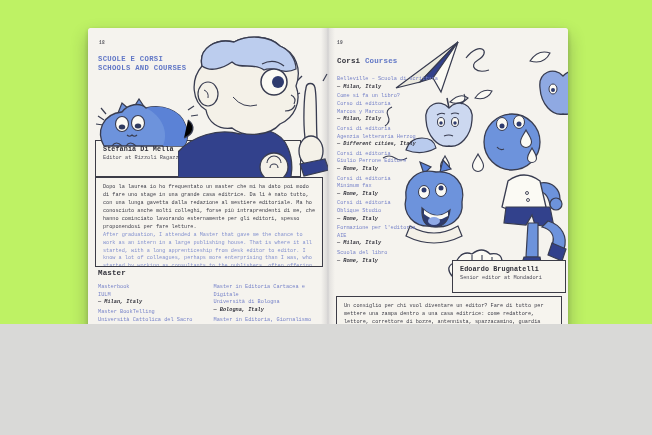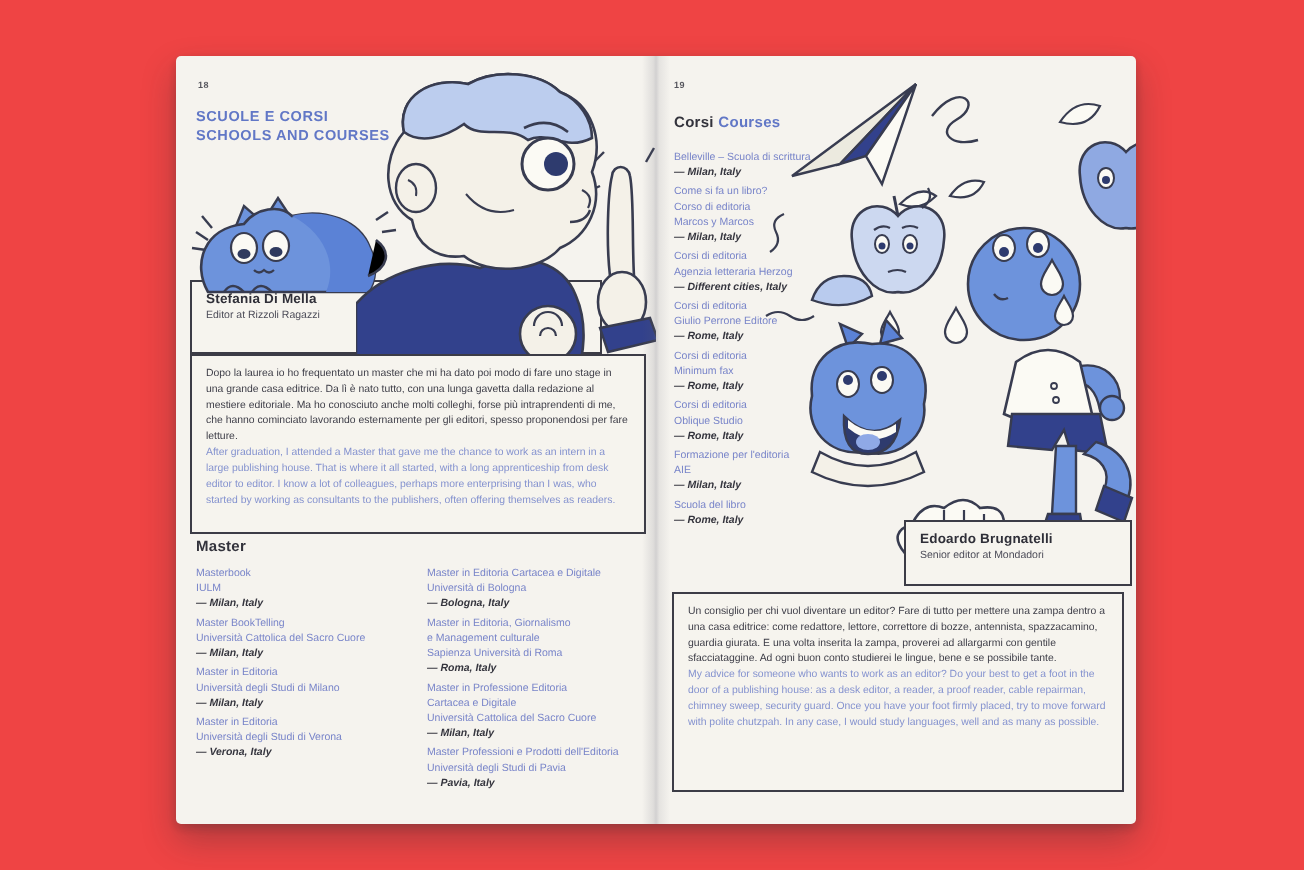--- a/index.html
+++ b/index.html
@@ -1,16 +1,16 @@
 <!DOCTYPE html>
 <html><head>
 <meta charset="utf-8">
 <style>
   html,body{margin:0;padding:0;background:#d9d9d7;font-family:"Liberation Sans","DejaVu Sans",sans-serif;}
-  .stage{position:relative;width:652px;height:435px;background:#ef4444;overflow:hidden;}
+  .stage{position:relative;width:652px;height:324px;background:#bef264;overflow:hidden;font-family:Liberation Mono, monospace;}
   .spread{position:absolute;left:88px;top:28px;width:960px;height:768px;
           transform:scale(0.5);transform-origin:0 0;
           background:#f5f3ee;border-radius:5px;display:flex;
           box-shadow:0 16px 34px rgba(40,40,46,.32),0 4px 10px rgba(40,40,46,.22);}
   .page{position:relative;width:480px;height:768px;overflow:hidden;}
   .gutter{position:absolute;left:466px;top:0;width:28px;height:100%;z-index:9;pointer-events:none;
           background:linear-gradient(90deg,rgba(90,90,105,0) 0%,rgba(90,90,105,.14) 40%,rgba(110,110,125,.26) 50%,rgba(90,90,105,.10) 62%,rgba(90,90,105,0) 100%);}
   .pagenum{position:absolute;font-size:9px;font-weight:bold;color:#55555c;letter-spacing:.5px;}
   .section-title{position:absolute;left:20px;top:52px;font-size:14.5px;font-weight:bold;line-height:1.32;
                  color:#6177c6;letter-spacing:.6px;z-index:7;}

